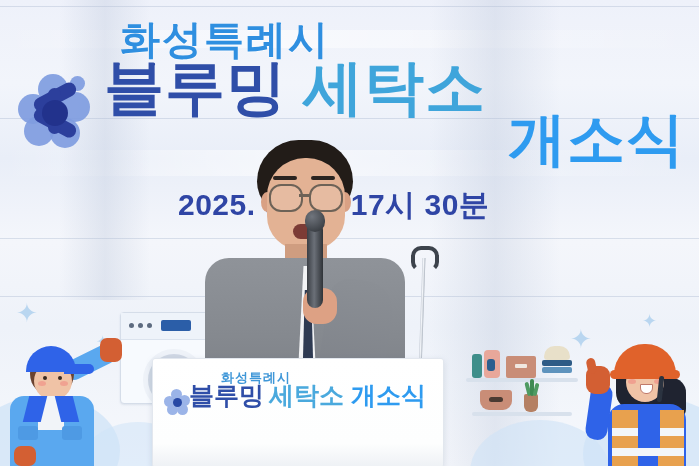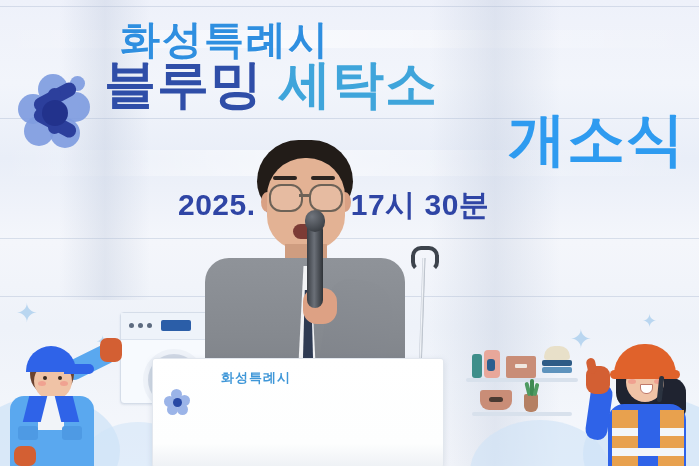--- a/index.html
+++ b/index.html
@@ -36,21 +36,21 @@
   
   .b-city{
     position:absolute;left:120px;top:12px;
     font-size:40px;font-weight:700;letter-spacing:2px;
     color:#2f8fe0;
     text-shadow:0 1px 0 rgba(255,255,255,.5);
     white-space:nowrap;
   }
   .b-main{
     position:absolute;left:104px;top:58px;
-    font-size:52px;font-weight:700;letter-spacing:1px;
+    font-size:60px;font-weight:700;letter-spacing:1px;
     line-height:1;white-space:nowrap;
   }
   .b-main .w1{color:#2f4ea8;}
   .b-main .w2{color:#3fa5db;margin-left:16px;}
   .b-open{
     position:absolute;left:508px;top:110px;
     font-size:58px;font-weight:700;letter-spacing:1px;
     color:#2e9bf0;white-space:nowrap;line-height:1;
   }
   .b-date{
@@ -300,15 +300,18 @@
   <div class="podium">
     <div class="p-flower">
       <div class="pp" style="left:0;top:7px;width:11px;height:11px;"></div>
       <div class="pp" style="left:7px;top:0;width:11px;height:11px;"></div>
       <div class="pp" style="left:15px;top:6px;width:11px;height:11px;"></div>
       <div class="pp" style="left:3px;top:15px;width:11px;height:11px;"></div>
       <div class="pp" style="left:13px;top:15px;width:11px;height:11px;"></div>
       <div class="pc" style="left:9px;top:9px;width:9px;height:9px;"></div>
     </div>
     <div class="p-city">화성특례시</div>
+    <div class="p-main">
+      <span class="pw1">블루밍</span><span class="pw2">세탁소</span><span class="pw3">개소식</span>
+    </div>
   </div>
 
 </div>
 
 </body></html>

